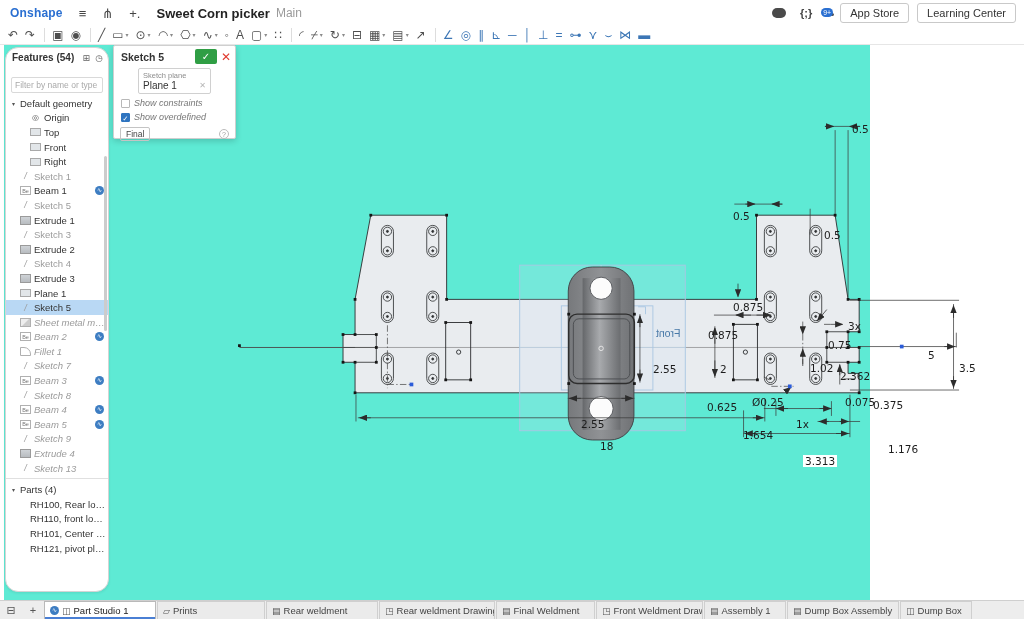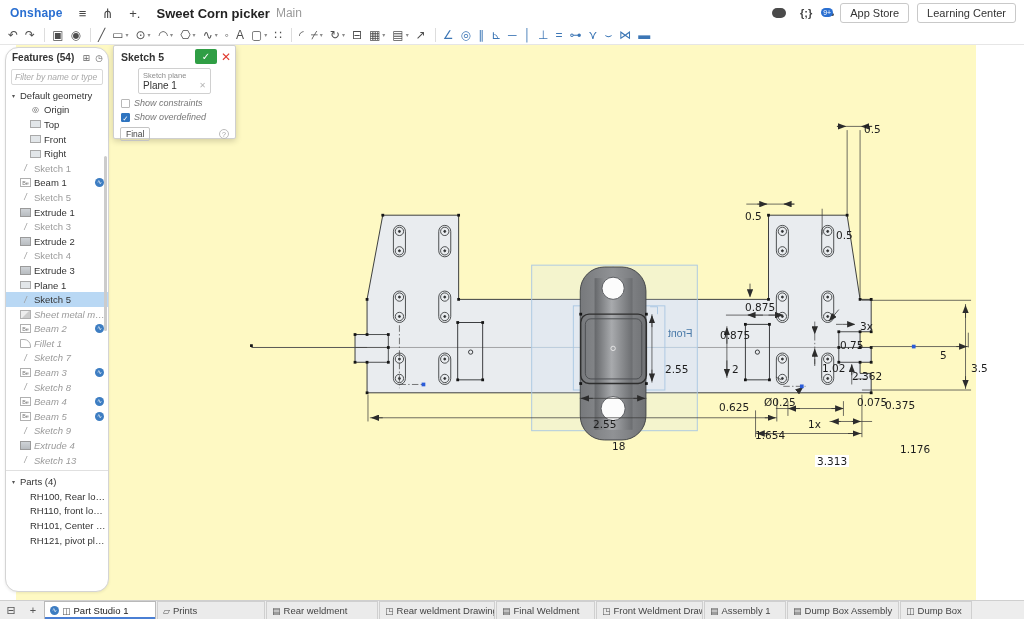--- a/index.html
+++ b/index.html
@@ -24,21 +24,21 @@
   .toolbar{position:absolute;left:0;top:26px;width:1024px;height:19px;background:#fff;border-bottom:1px solid #e6e6e6;display:flex;align-items:center;z-index:30;padding-left:8px;}
   .tico{display:inline-flex;align-items:center;color:#4e4e4e;font-size:12px;line-height:12px;margin-right:7px;cursor:pointer;flex:none;}
   .tico.blue{color:#3c76b5;}
   .tico .caret{font-size:6px;color:#8b8b8b;margin-left:2px;}
   .tsep{width:1px;height:14px;background:#ddd;margin:0 7px 0 2px;flex:none;}
   
   .fpanel{position:absolute;left:5px;top:47px;width:104px;height:545px;background:#fff;border:1px solid #d4d4d4;border-radius:13px;z-index:20;box-shadow:0 1px 3px rgba(0,0,0,.08);overflow:hidden;}
   .fhead{display:flex;align-items:center;padding:4px 5px 2px 6px;}
   .fhead .ft{font-size:10px;font-weight:bold;color:#333;flex:1;}
   .fhead .fhi{font-size:9px;color:#666;margin-left:5px;cursor:pointer;}
-  .ffilter{margin:4px 5px 3px 5px;border:1px solid #d9d9d9;border-radius:2px;font-style:italic;font-size:8.5px;color:#a9a9a9;padding:2px 3px;white-space:nowrap;overflow:hidden;}
+  .ffilter{margin:12px 5px 3px 5px;border:1px solid #d9d9d9;border-radius:2px;font-size:8.5px;color:#a9a9a9;padding:2px 3px;white-space:nowrap;overflow:hidden;}
   .frow{display:flex;align-items:center;height:14.6px;padding-left:6px;font-size:9.5px;color:#333;cursor:pointer;white-space:nowrap;overflow:hidden;}
   .frow .chev{width:8px;font-size:6px;color:#555;flex:none;}
   .frow .fi{width:11px;flex:none;display:inline-flex;align-items:center;justify-content:center;margin-right:3px;}
   .frow.child{padding-left:16px;}
   .frow.dim .flabel{color:#9b9b9b;}
   .frow.suppressed .flabel{color:#9b9b9b;font-style:italic;}
   .frow.selected{background:#b9d8f4;}
   .flabel{flex:1;overflow:hidden;text-overflow:ellipsis;}
   .globe{width:9px;height:9px;border-radius:50%;background:#3d7dc2;color:#fff;font-size:6px;line-height:9px;text-align:center;margin-right:4px;flex:none;}
   .fi-plane{width:9px;height:8px;border:1px solid #a9a9a9;background:#e2e6e9;}
@@ -62,21 +62,21 @@
   .dplane .val{font-size:10px;color:#333;flex:1;}
   .dplane .clr{font-size:8px;color:#b5b5b5;cursor:pointer;}
   .dcb{display:flex;align-items:center;margin:4px 7px 0 7px;cursor:pointer;font-style:italic;}
   .cb{width:9px;height:9px;border:1px solid #b8b8b8;border-radius:1px;background:#fff;margin-right:4px;flex:none;}
   .cb.checked{background:#2f74c0;border-color:#2f74c0;color:#fff;font-size:7px;line-height:9px;text-align:center;}
   .dcb .cl{font-size:9px;color:#777;}
   .dfoot{display:flex;align-items:center;margin:5px 6px 0 6px;}
   .finalbtn{border:1px solid #c4c4c4;border-radius:2px;font-size:8.5px;color:#444;padding:1px 5px;cursor:pointer;}
   .qmark{margin-left:auto;width:10px;height:10px;border-radius:50%;color:#9a9a9a;border:1px solid #bbb;font-size:7px;line-height:9px;text-align:center;cursor:pointer;}
   
-  .canvas{position:absolute;left:16px;top:45px;width:960px;height:555px;background:#fef9c3;z-index:1;}
+  .canvas{position:absolute;left:4px;top:45px;width:866px;height:555px;background:#5eead4;z-index:1;}
   .canvas svg{position:absolute;left:0;top:0;}
   .dimlab{position:absolute;font-size:10.5px;color:#1c1c1c;z-index:5;white-space:nowrap;font-family:"DejaVu Sans",sans-serif;}
   .dimlab.bg{background:#fff;padding:0 2px;}
   .frontlab{position:absolute;left:652px;top:282px;font-size:10.5px;color:#4879a8;transform:scaleX(-1);z-index:5;}
   
   .tabbar{position:absolute;left:0;bottom:0;width:1024px;height:19px;background:#ededed;border-top:1px solid #cfcfcf;display:flex;align-items:stretch;z-index:30;}
   .tbico{width:22px;display:flex;align-items:center;justify-content:center;font-size:11px;color:#555;cursor:pointer;flex:none;}
   .tab{display:flex;align-items:center;border:1px solid #cfcfcf;border-bottom:none;background:#ebebeb;font-size:9.5px;color:#444;padding:0 5px;margin-right:1px;overflow:hidden;white-space:nowrap;cursor:pointer;flex:none;}
   .tab .ti{font-size:9px;color:#555;margin-right:3px;}
   .tab.active{background:#fff;border-color:#b9b9b9;box-shadow:inset 0 -2px 0 #4a7fd4;color:#222;}

